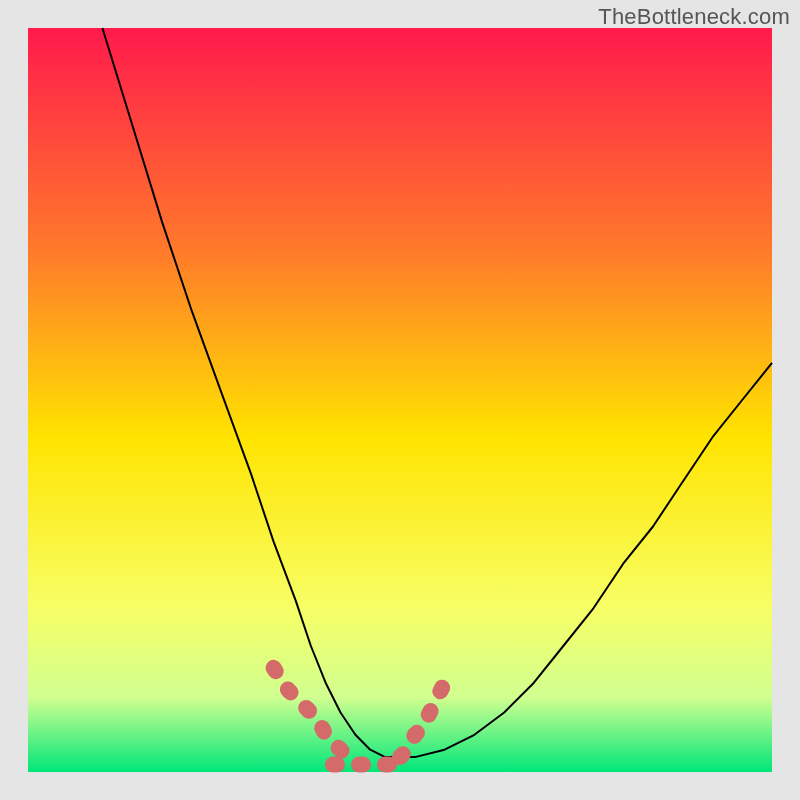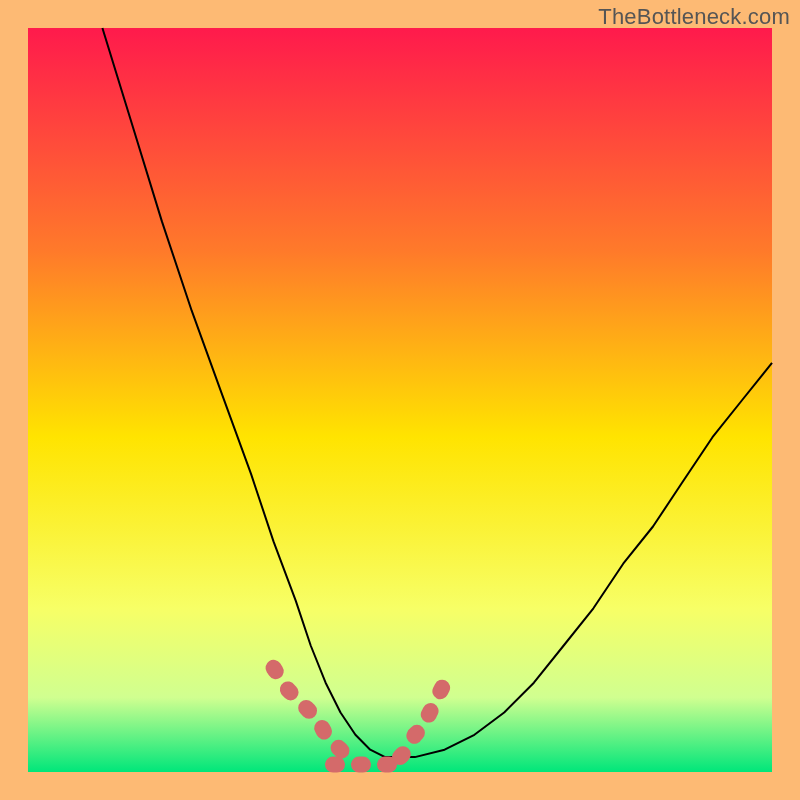--- a/index.html
+++ b/index.html
@@ -8,21 +8,21 @@
     width: 800px;
     height: 800px;
     background: #000;
     overflow: hidden;
     font-family: Arial, Helvetica, sans-serif;
   }
   .outer {
     width: 800px;
     height: 800px;
     position: relative;
-    background: #fdba74;
+    background: #e5e5e5;
   }
   .watermark {
     position: absolute;
     top: 4px;
     right: 10px;
     color: #555;
     font-size: 22px;
     font-weight: 500;
     z-index: 5;
     letter-spacing: 0.2px;

